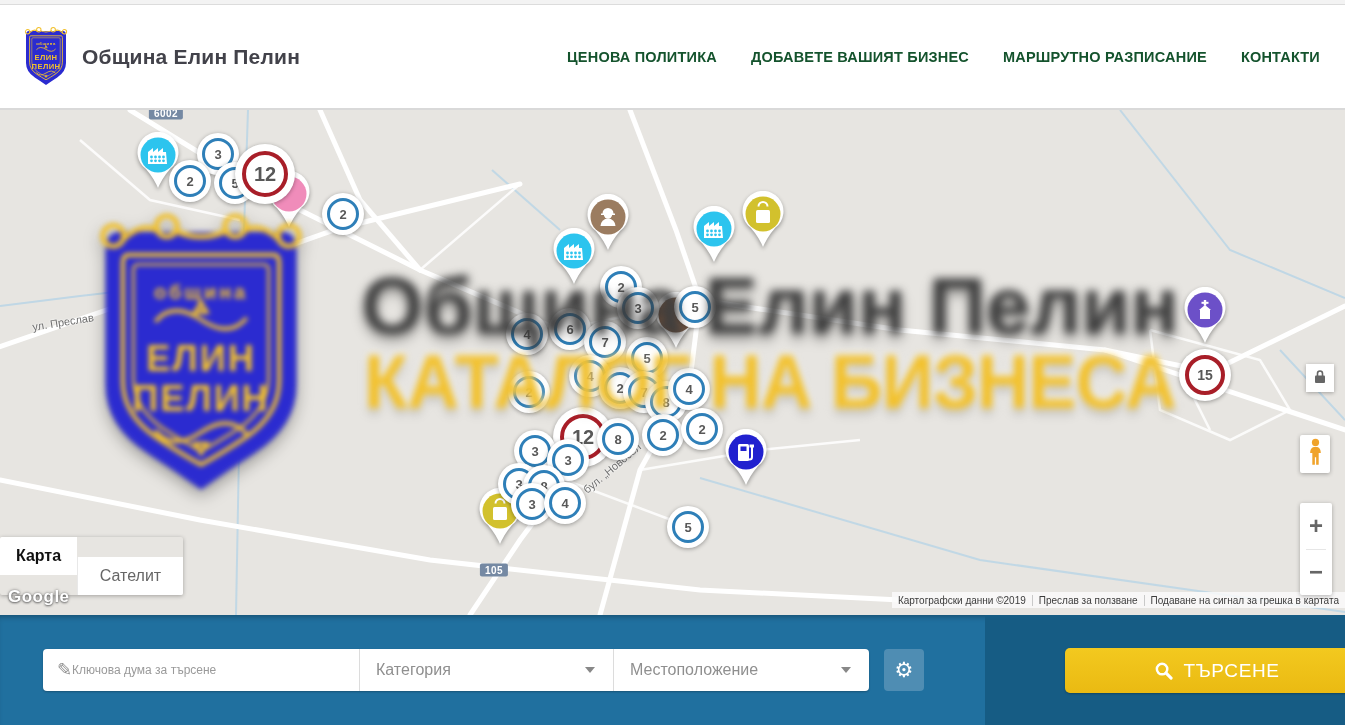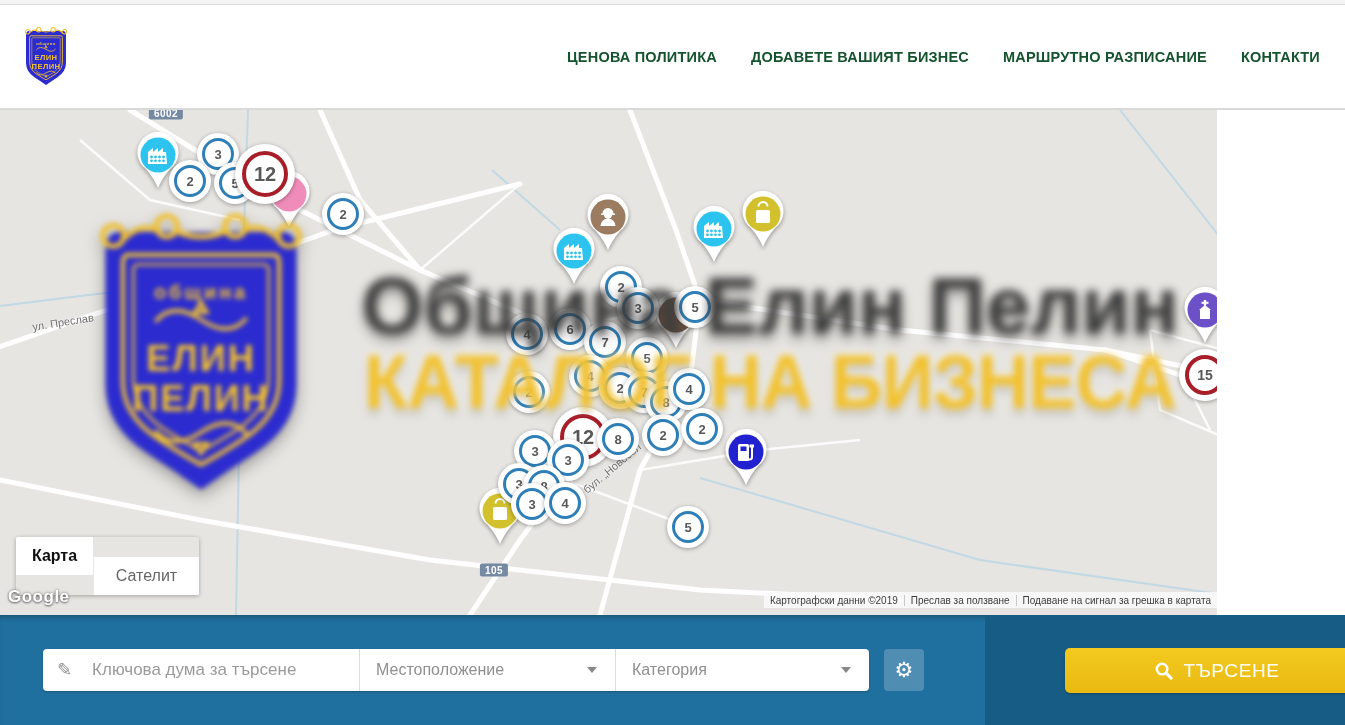--- a/index.html
+++ b/index.html
@@ -14,21 +14,21 @@
   .header { position:absolute; left:0; top:5px; width:100%; height:105px; background:#fff; border-bottom:2px solid #d9d9d9; z-index:9; display:flex; align-items:center; }
   .logo { display:flex; align-items:center; margin-left:22px; cursor:pointer; }
   .logo-crest svg { display:block; }
   .logo-text { margin-left:12px; }
   .logo-title { font-size:21px; font-weight:700; color:#42424a; letter-spacing:.2px; }
   .logo-subtitle { font-size:17.5px; font-weight:700; color:#ecb611; margin-top:3px; letter-spacing:.4px; }
   .nav { margin-left:auto; margin-right:25px; display:flex; gap:34px; }
   .nav-item { font-size:14.5px; font-weight:700; color:#14532d; letter-spacing:.2px; cursor:pointer; white-space:nowrap; }
 
   
-  .map { position:absolute; left:0; top:110px; width:1217px; height:505px; background:#e7e5e1; overflow:hidden; }
+  .map { position:absolute; left:0; top:110px; width:1345px; height:505px; background:#e7e5e1; overflow:hidden; }
   .roads { position:absolute; left:0; top:0; z-index:1; }
 
   .road-badge { position:absolute; z-index:2; background:#7589a3; color:#fff; font-size:10px; font-weight:700; padding:1px 5px; border-radius:2px; transform:translate(-50%,-50%); letter-spacing:.5px; }
   .street-label { position:absolute; z-index:2; color:#6e6e6e; font-size:11px; white-space:nowrap; text-shadow:0 0 2px #fff,0 0 2px #fff; transform-origin:center; }
 
   .pin { position:absolute; z-index:3; }
   .pin svg { display:block; filter:drop-shadow(0 2px 2px rgba(0,0,0,.35)); }
 
   .cluster { position:absolute; z-index:4; background:#fff; border-radius:50%; box-shadow:0 1px 4px rgba(0,0,0,.35); display:flex; align-items:center; justify-content:center; }
   .cluster .ring { border-radius:50%; display:flex; align-items:center; justify-content:center; font-weight:700; color:#585858; }
@@ -36,21 +36,21 @@
   .cluster.md { width:52px; height:52px; } .cluster.md .ring { width:40px; height:40px; border:4px solid #2e7fb8; font-size:14px; }
   .cluster.lg { width:60px; height:60px; } .cluster.lg .ring { width:46px; height:46px; border:4px solid #2e7fb8; font-size:20px; }
   .cluster.red .ring { border-color:#a81e28; }
 
   
   .wm-crest { position:absolute; left:85px; top:103px; z-index:5; filter:blur(2.5px) drop-shadow(0 6px 8px rgba(0,0,0,.35)); }
   .wm-title { position:absolute; left:330px; top:150px; width:880px; z-index:5; text-align:center; white-space:nowrap; font-size:80px; font-weight:700; color:#3e3e3e; filter:blur(4px); text-shadow:0 6px 10px rgba(0,0,0,.4); }
   .wm-subtitle { position:absolute; left:330px; top:228px; width:880px; z-index:5; text-align:center; white-space:nowrap; font-size:76px; font-weight:700; color:#f2c12d; letter-spacing:-1px; transform:scaleX(.95); filter:blur(3.5px); text-shadow:0 0 8px rgba(255,255,255,.9),0 5px 8px rgba(0,0,0,.25); }
 
   
-  .maptype { position:absolute; left:16px; top:427px; z-index:6; display:flex; box-shadow:0 1px 4px rgba(0,0,0,.3); border-radius:2px; overflow:hidden; }
+  .maptype { position:absolute; left:0; top:427px; z-index:6; display:flex; box-shadow:0 1px 4px rgba(0,0,0,.3); border-radius:2px; overflow:hidden; }
   .maptype-btn { background:#fff; height:38px; display:flex; align-items:center; justify-content:center; font-size:16px; cursor:pointer; }
   .maptype-btn.active { width:77px; font-weight:700; color:#111; }
   .maptype-btn.inactive { width:106px; color:#666; border-left:1px solid #e8e8e8;margin-top:20px; }
   .glogo { position:absolute; left:8px; bottom:8px; z-index:6; font-size:17px; font-weight:700; color:#fff; letter-spacing:.5px; cursor:pointer; text-shadow:0 0 3px rgba(90,90,90,.8),0 1px 2px rgba(90,90,90,.8); }
   .attrib { position:absolute; right:0; bottom:7px; z-index:6; height:16px; background:rgba(250,250,250,.85); display:flex; align-items:center; font-size:10px; color:#3c3c3c; }
   .attrib span { padding:0 6px; white-space:nowrap; }
   .attrib span + span { border-left:1px solid #c9c9c9; cursor:pointer; }
   .ctl-lock { position:absolute; left:1306px; top:254px; width:28px; height:28px; z-index:6; background:#fff; box-shadow:0 1px 4px rgba(0,0,0,.3); display:flex; align-items:center; justify-content:center; cursor:pointer; }
   .ctl-pegman { position:absolute; left:1300px; top:325px; width:30px; height:38px; z-index:6; background:#fff; border-radius:2px; box-shadow:0 1px 4px rgba(0,0,0,.3); display:flex; align-items:center; justify-content:center; cursor:grab; }
   .ctl-zoom { position:absolute; left:1300px; top:393px; width:32px; height:92px; z-index:6; background:#fff; border-radius:2px; box-shadow:0 1px 4px rgba(0,0,0,.3); display:flex; flex-direction:column; }
@@ -60,21 +60,21 @@
   
   .searchbar { position:absolute; left:0; top:615px; width:1345px; height:110px; background:#20709f; z-index:9; box-shadow:inset 0 5px 6px -4px rgba(0,0,0,.35); }
   .searchbar .darkpanel { position:absolute; left:985px; top:0; width:360px; height:110px; background:#165c84; }
   .input-group { position:absolute; left:43px; top:34px; width:826px; height:42px; background:#fff; border-radius:4px; display:flex; box-shadow:0 1px 2px rgba(0,0,0,.25); }
   .ig-section { display:flex; align-items:center; position:relative; }
   .ig-section + .ig-section { border-left:1px solid #dcdcdc; }
   .ig-keyword { width:316px; }
   .ig-category { width:254px; cursor:pointer; }
   .ig-location { width:256px; cursor:pointer; }
   .pencil { margin-left:14px; font-size:18px; color:#8f8f8f; transform:rotate(0deg); }
-  .ig-keyword input { border:none; outline:none; flex:1; margin-left:20px; margin-right:8px; font-size:17px; color:#a16207; font-family:inherit; background:transparent; }
+  .ig-keyword input { border:none; outline:none; flex:1; margin-left:0; margin-right:8px; font-size:12px; color:#a16207; font-family:inherit; background:transparent; }
   .ig-keyword input::placeholder { color:#9a9a9a; }
   .select-value { margin-left:16px; font-size:16px; color:#8f8f8f; }
   .select-arrow { position:absolute; right:18px; top:18px; width:0; height:0; border-left:5px solid transparent; border-right:5px solid transparent; border-top:6px solid #888; }
   .gear-btn { position:absolute; left:884px; top:34px; width:40px; height:42px; background:#4f8db3; border-radius:4px; display:flex; align-items:center; justify-content:center; color:#fff; font-size:21px; cursor:pointer; }
   .search-btn { position:absolute; left:1065px; top:33px; width:304px; height:45px; background:linear-gradient(#f3c91f,#eaba12); border-radius:5px; display:flex; align-items:center; justify-content:center; gap:10px; color:#fff; font-size:19px; font-weight:400; letter-spacing:.6px; cursor:pointer; box-shadow:0 1px 2px rgba(0,0,0,.25); }
 </style>
 </head>
 <body>
 
 <div class="page">
@@ -95,20 +95,21 @@
     <path d="M22 22 L98 22 Q101 22 101 26 L101 88 Q101 106 83 118 Q71 126 60 132 Q49 126 37 118 Q19 106 19 88 L19 26 Q19 22 22 22 Z" fill="none" stroke="#f2c12d" stroke-width="2.2"></path>
     <path d="M27 27 L93 27 Q95.5 27 95.5 30 L95.5 86 Q95.5 102 80 113 Q69 120 60 125 Q51 120 40 113 Q24.5 102 24.5 86 L24.5 30 Q24.5 27 27 27 Z" fill="none" stroke="#f2c12d" stroke-width="1.4"></path>
     <text x="60" y="45" text-anchor="middle" font-size="10.5" font-weight="bold" letter-spacing="1.5" fill="#f2c12d" font-family="Liberation Sans, sans-serif">община</text>
     <path d="M36 57 q9 -11 24 -1 q15 10 24 -1 M57 52 l3 -5 l3 5 z" stroke="#f2c12d" stroke-width="2" fill="none"></path>
     <text x="60" y="83" text-anchor="middle" font-size="19" font-weight="bold" letter-spacing="1" fill="#f2c12d" font-family="Liberation Sans, sans-serif">ЕЛИН</text>
     <text x="60" y="104" text-anchor="middle" font-size="19" font-weight="bold" letter-spacing="1" fill="#f2c12d" font-family="Liberation Sans, sans-serif">ПЕЛИН</text>
     <path d="M36 114 q9 11 24 1 q15 -10 24 1 M57 121 l3 5 l3 -5 z" stroke="#f2c12d" stroke-width="2" fill="none"></path>
   </svg>
         </div>
       <div class="logo-text">
+        <div class="logo-title">Община Елин Пелин</div>
       </div>
     </div>
     <div class="nav">
         <div class="nav-item">ЦЕНОВА ПОЛИТИКА</div>
         <div class="nav-item">ДОБАВЕТЕ ВАШИЯТ БИЗНЕС</div>
         <div class="nav-item">МАРШРУТНО РАЗПИСАНИЕ</div>
         <div class="nav-item">КОНТАКТИ</div>
       </div>
   </div>
 
@@ -426,26 +427,26 @@
     </div>
   </div>
 
   <div class="searchbar">
     <div class="darkpanel"></div>
     <div class="input-group">
       <div class="ig-section ig-keyword">
         <span class="pencil">✎</span>
         <input type="text" placeholder="Ключова дума за търсене" style="">
       </div>
+      <div class="ig-section ig-category">
+        <span class="select-value">Категория</span>
+        <span class="select-arrow"></span>
+      </div>
       <div class="ig-section ig-location">
         <span class="select-value">Местоположение</span>
-        <span class="select-arrow"></span>
-      </div>
-      <div class="ig-section ig-category">
-        <span class="select-value">Категория</span>
         <span class="select-arrow"></span>
       </div>
     </div>
     <div class="gear-btn">
       <span>⚙</span>
     </div>
     <div class="search-btn">
       <span style="display:flex;">
         <svg width="19" height="19" viewBox="0 0 20 20">
             <circle cx="8.5" cy="8.5" r="5.5" fill="none" stroke="#fff" stroke-width="2.6"></circle>

